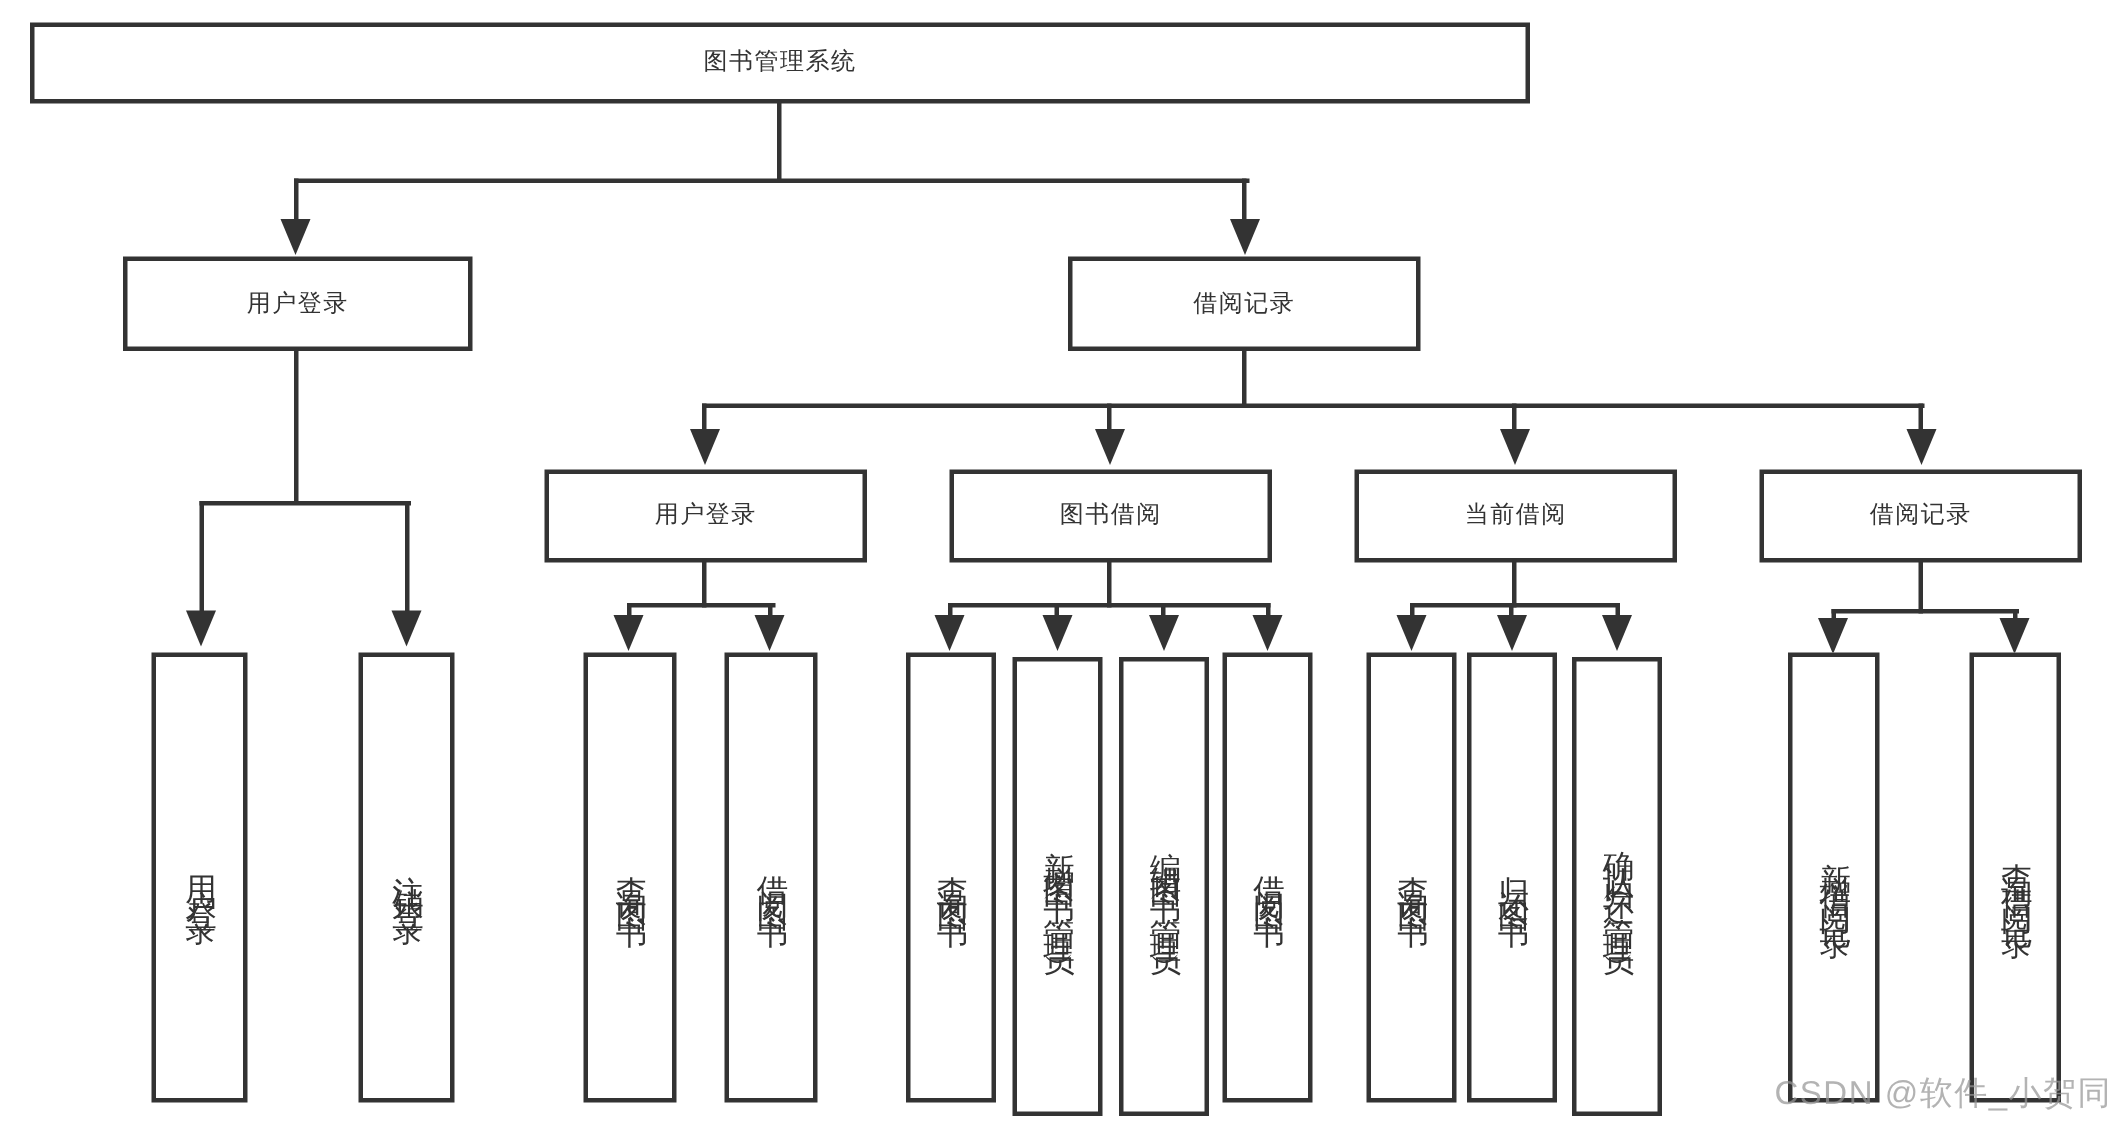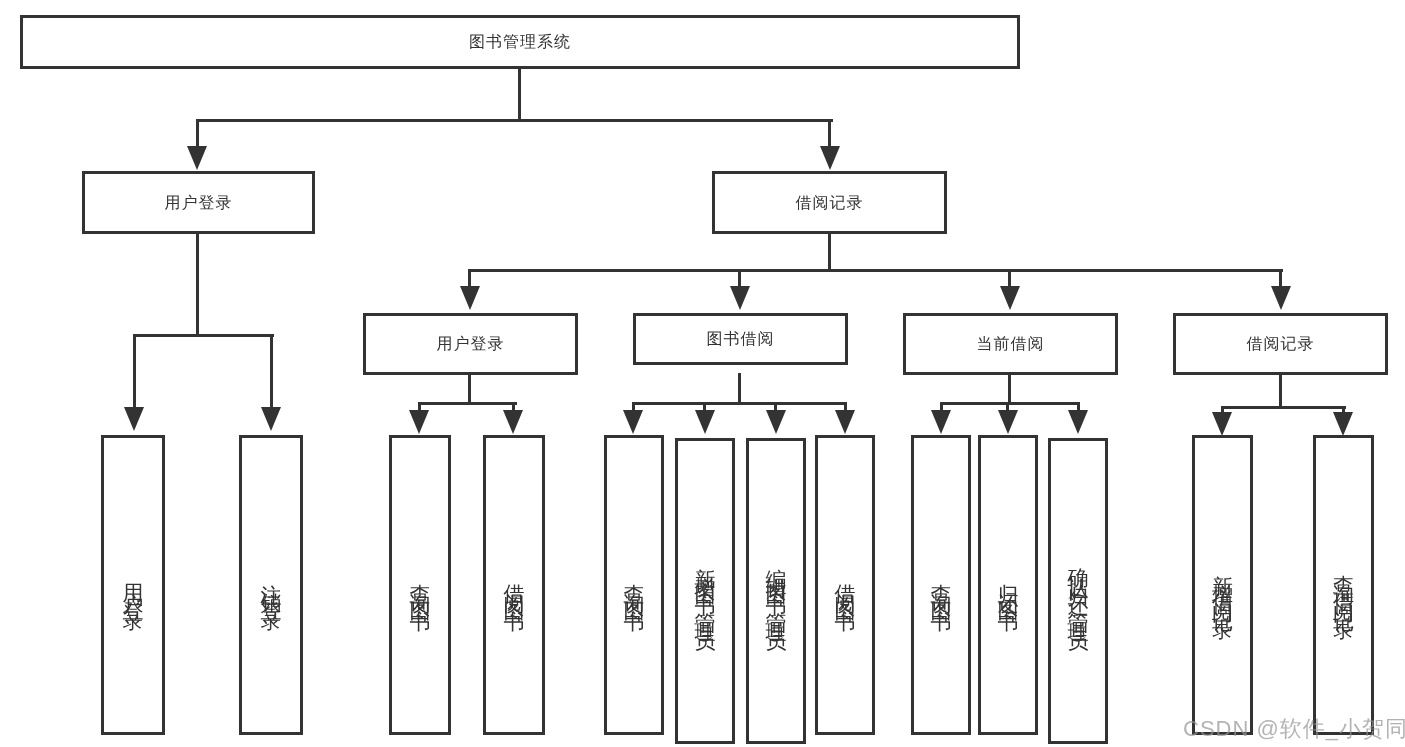--- a/index.html
+++ b/index.html
@@ -88,21 +88,21 @@
   <div class="vline" style="left:468px; top:269px; height:20px;"></div>
   <div class="vline" style="left:738px; top:269px; height:20px;"></div>
   <div class="vline" style="left:1008px; top:269px; height:20px;"></div>
   <div class="vline" style="left:1279px; top:269px; height:20px;"></div>
   <div class="arrow" style="left:460px; top:286px;"></div>
   <div class="arrow" style="left:730px; top:286px;"></div>
   <div class="arrow" style="left:1000px; top:286px;"></div>
   <div class="arrow" style="left:1271px; top:286px;"></div>
 
   <div class="hbox" style="left:363px; top:313px; width:215px; height:62px;">用户登录</div>
-  <div class="hbox" style="left:633px; top:313px; width:215px; height:52px;">图书借阅</div>
+  <div class="hbox" style="left:633px; top:313px; width:215px; height:62px;">图书借阅</div>
   <div class="hbox" style="left:1173px; top:313px; width:215px; height:62px;">借阅记录</div>
   <div class="hbox" style="left:903px; top:313px; width:215px; height:62px;">当前借阅</div>
 
   <div class="vline" style="left:468px; top:373px; height:32px;"></div>
   <div class="hline" style="left:418px; top:402px; width:99px;"></div>
   <div class="vline" style="left:418px; top:402px; height:12px;"></div>
   <div class="vline" style="left:512px; top:402px; height:12px;"></div>
   <div class="arrow" style="left:409px; top:410px;"></div>
   <div class="arrow" style="left:503px; top:410px;"></div>
 

